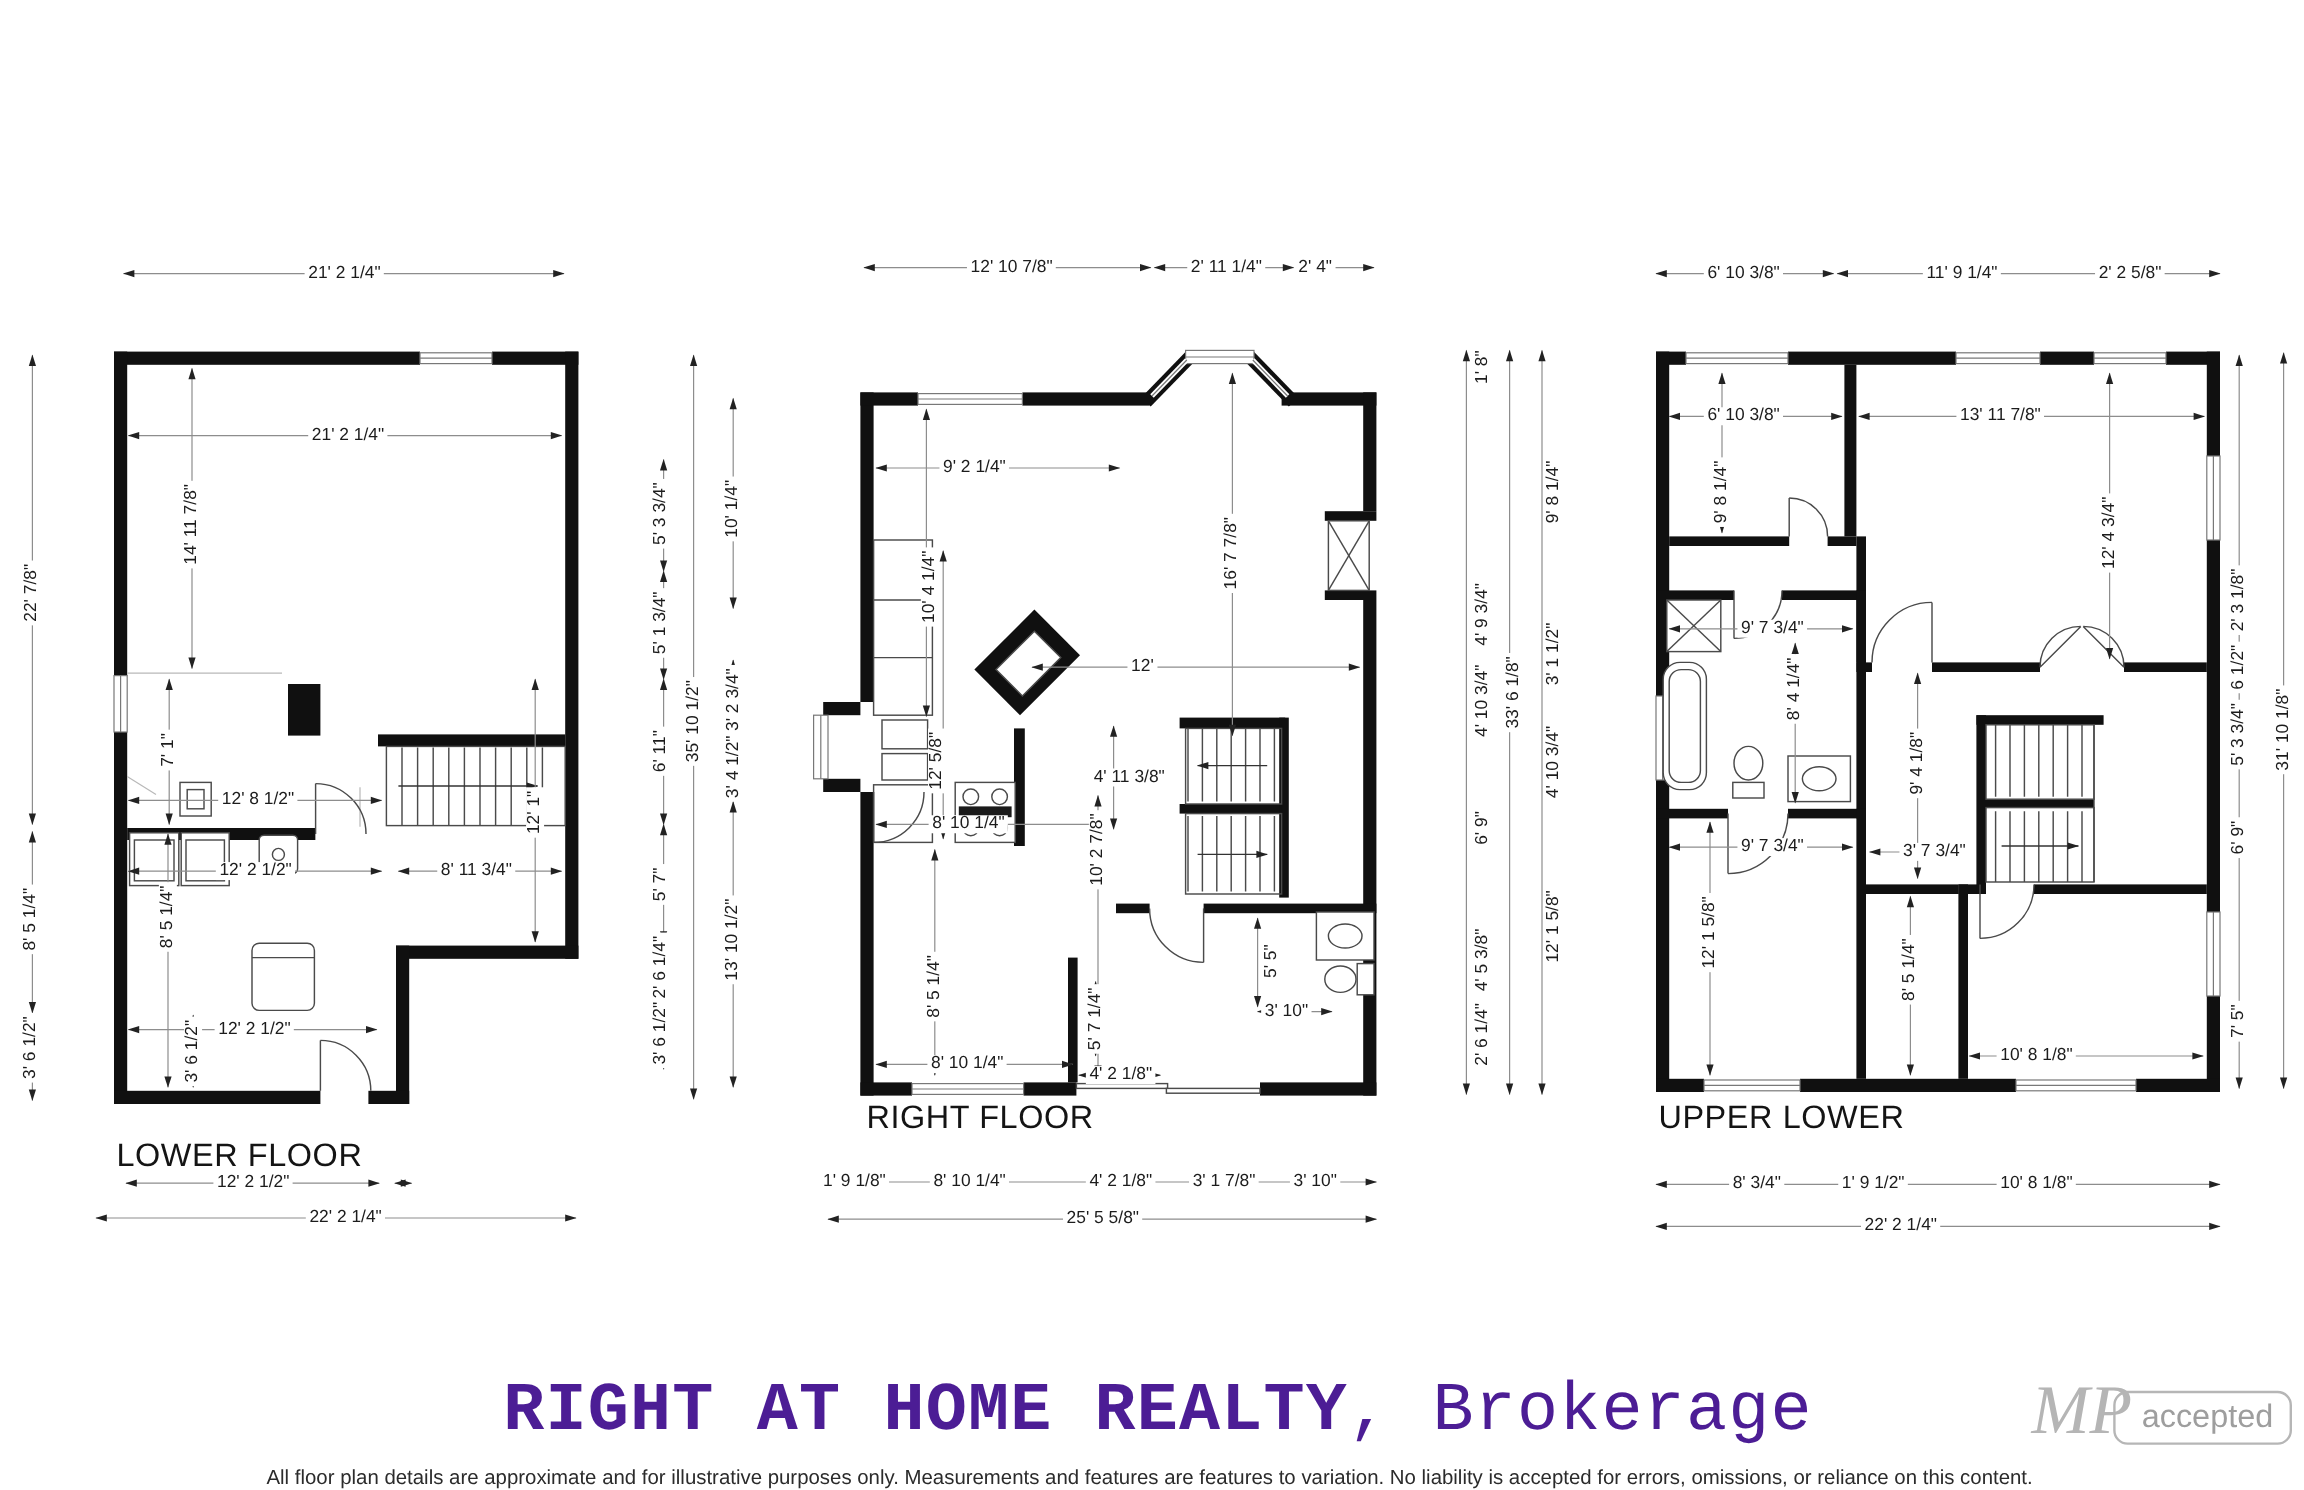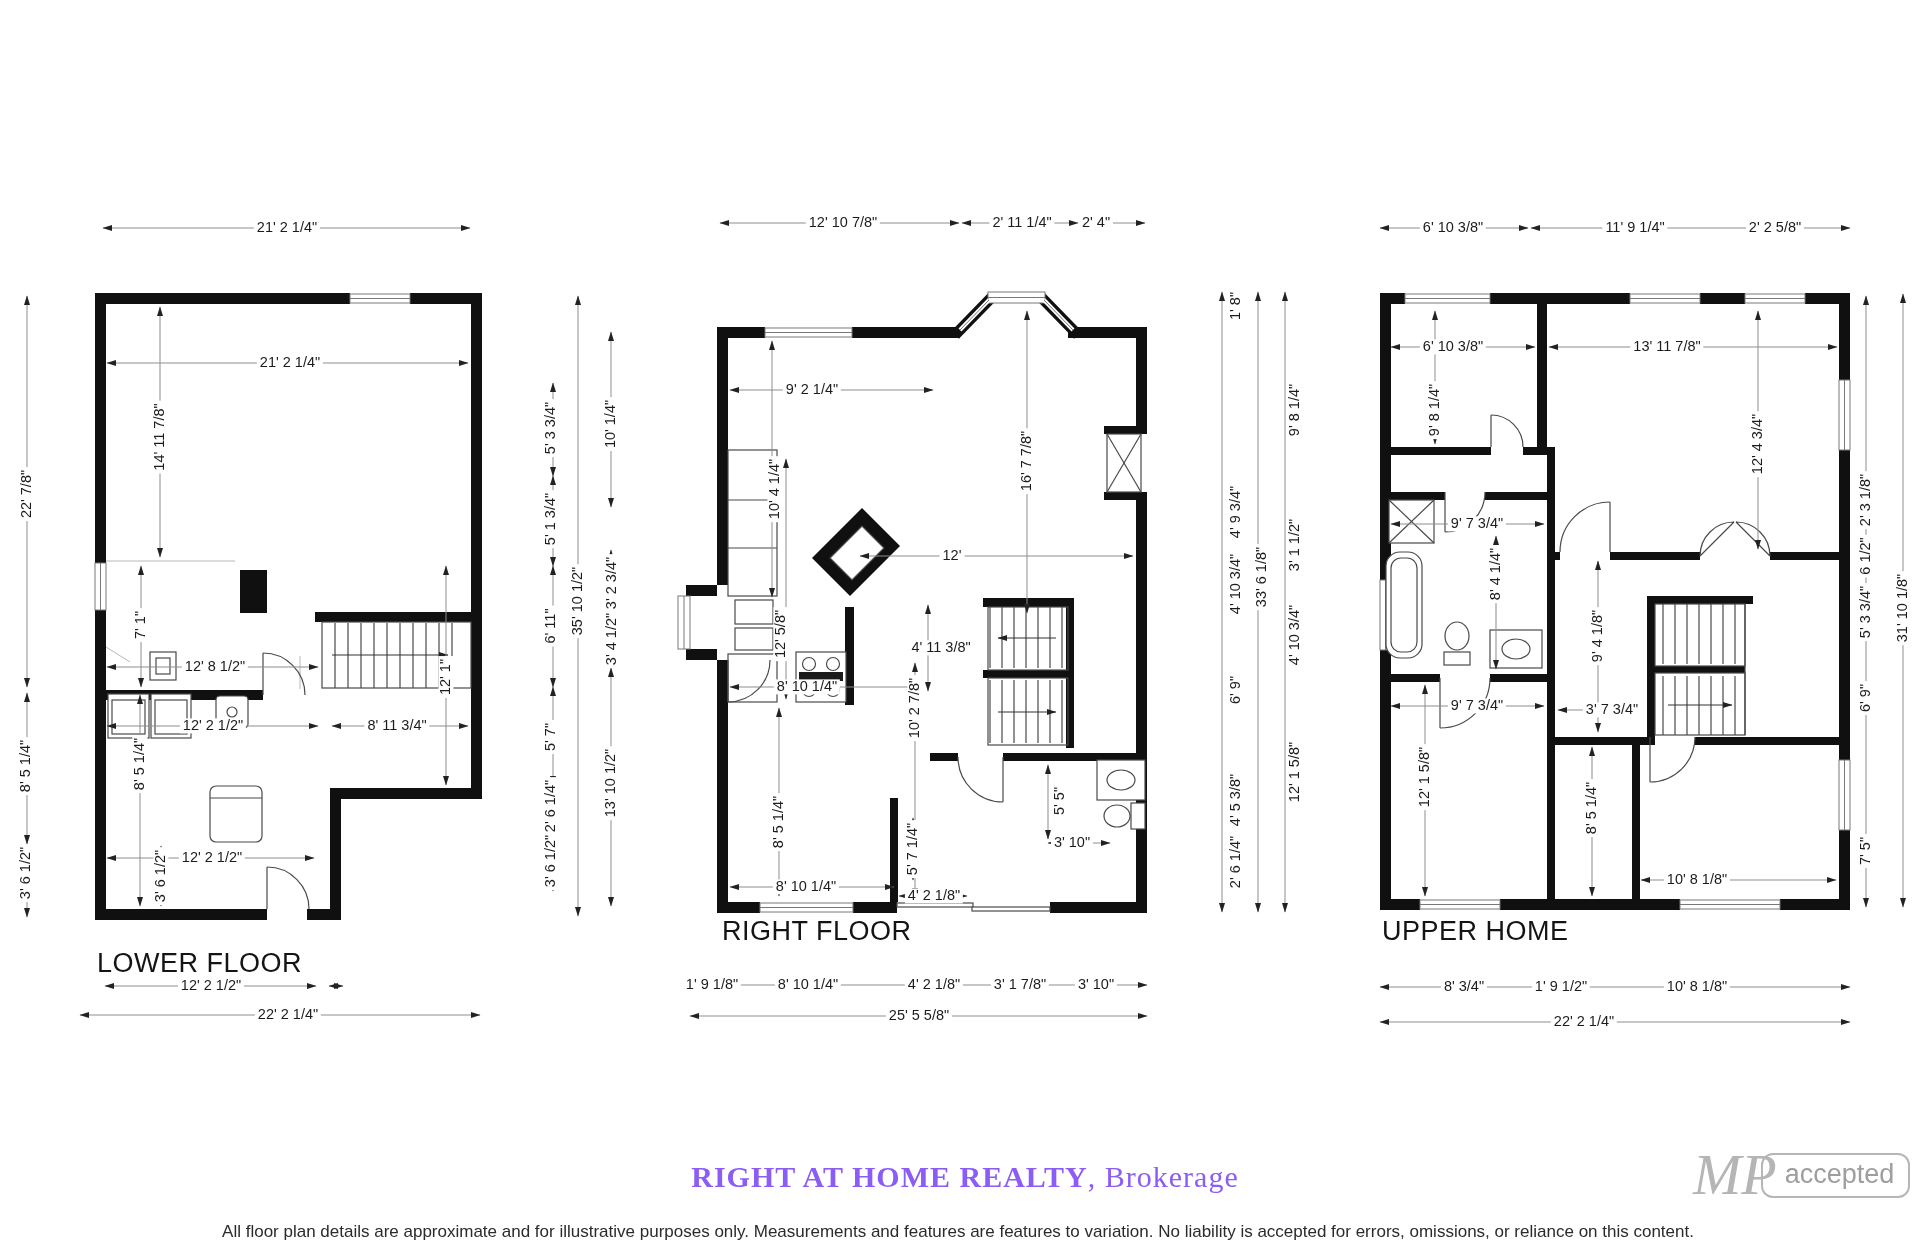--- a/index.html
+++ b/index.html
@@ -16,24 +16,24 @@
   .bw{stroke:#101010;stroke-width:11}
   .d{stroke:#8d8d8d;stroke-width:1;fill:none;
      marker-start:url(#a1);marker-end:url(#a2)}
   .de{stroke:#333;stroke-width:1.2;fill:none;marker-end:url(#a2)}
   .dim{position:absolute;transform:translate(-50%,-50%);font-size:14.5px;
        line-height:1.05;background:#fff;padding:0 3px;white-space:nowrap;z-index:3}
   .dim.v{transform:translate(-50%,-50%) rotate(-90deg)}
   .floor-title{position:absolute;font-size:27px;letter-spacing:.5px;color:#141414;
        white-space:nowrap;z-index:3}
   .watermark{position:absolute;left:965px;top:1177px;transform:translate(-50%,-50%);
-       font-family:Liberation Serif, serif;font-size:30px;color:#8b5cf6;
+       font-family:Liberation Mono, monospace;font-size:57px;color:#4c1d95;
        white-space:nowrap;z-index:2;letter-spacing:1px}
   .watermark .b{font-weight:bold}
-  .logo{position:absolute;left:1693px;top:1146px;z-index:2;display:flex;align-items:center}
+  .logo{position:absolute;left:1693px;top:1146px;z-index:2;display:flex;align-items:flex-end}
   .logo .mp{font-family:"Liberation Serif",serif;font-style:italic;font-size:58px;
        color:#b5b5b5;line-height:1;z-index:2;margin-right:-16px}
   .logo .fp{font-family:"Liberation Sans",sans-serif;font-size:27px;color:#9e9e9e;
        border:2px solid #b6b6b6;border-radius:12px;padding:6px 14px 8px 22px;line-height:1}
   .disclaimer{position:absolute;left:958px;top:1232px;transform:translate(-50%,-50%);
        font-size:17px;color:#2b2b2b;white-space:nowrap;z-index:3}
 </style>
 </head>
 <body>
 
@@ -430,21 +430,21 @@
 <div class="dim v" style="left:1866px;top:500px">2' 3 1/8"</div>
 <div class="dim v" style="left:1866px;top:556px">6 1/2"</div>
 <div class="dim v" style="left:1866px;top:612px">5' 3 3/4"</div>
 <div class="dim v" style="left:1866px;top:698px">6' 9"</div>
 <div class="dim v" style="left:1866px;top:851px">7' 5"</div>
 <div class="dim v" style="left:1903px;top:608px">31' 10 1/8"</div>
 <div class="dim" style="left:1464px;top:987px">8' 3/4"</div>
 <div class="dim" style="left:1561px;top:987px">1' 9 1/2"</div>
 <div class="dim" style="left:1697px;top:987px">10' 8 1/8"</div>
 <div class="dim" style="left:1584px;top:1022px">22' 2 1/4"</div>
-<div class="floor-title" style="left:1382px;top:916px">UPPER HOME</div>
+<div class="floor-title" style="left:1382px;top:916px">UPPER LOWER</div>
 
 <div class="watermark"><span class="b">RIGHT AT HOME REALTY</span><span>, Brokerage</span></div>
 
 <div class="logo">
   <span class="mp">MP</span>
   <span class="fp">accepted</span>
 </div>
 
 <div class="disclaimer">All floor plan details are approximate and for illustrative purposes only. Measurements and features are features to variation. No liability is accepted for errors, omissions, or reliance on this content.</div>
 

